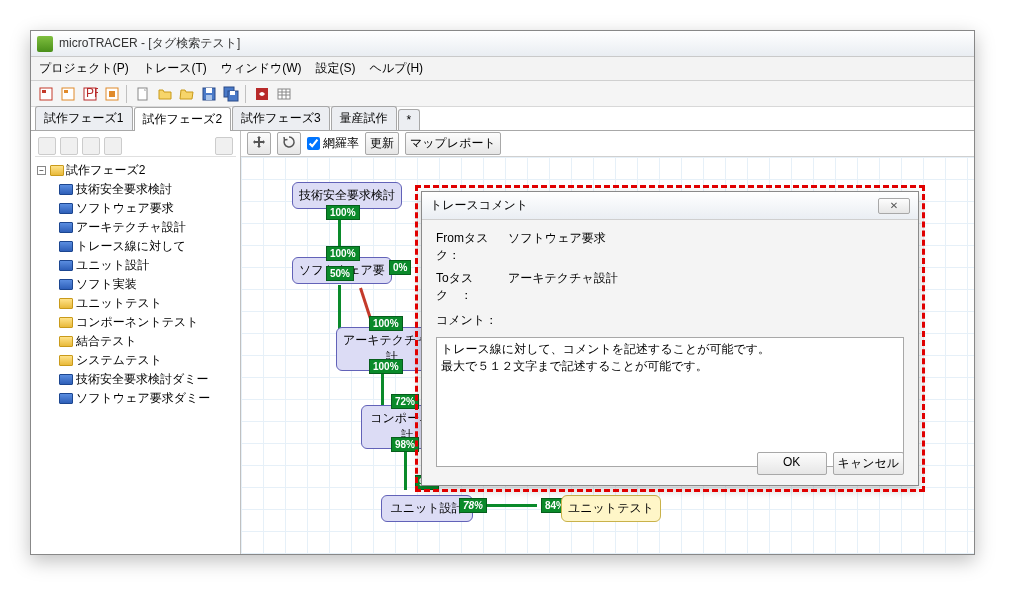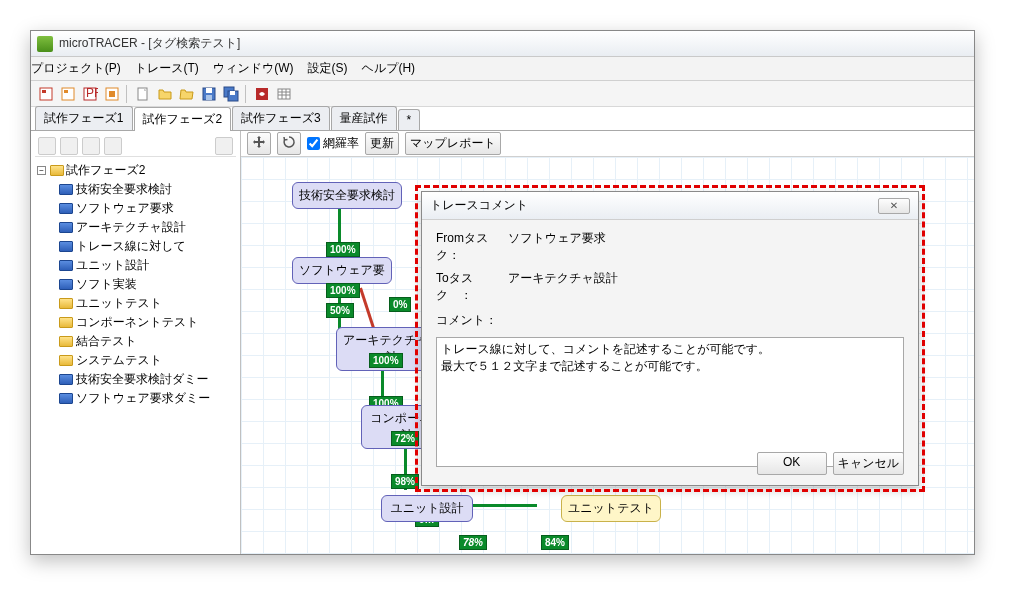--- a/index.html
+++ b/index.html
@@ -1,21 +1,21 @@
 <!DOCTYPE html>
 <html><head>
 <meta charset="utf-8">
 <style>
 * { box-sizing: border-box; margin: 0; padding: 0; font-family: "MS PGothic", "Meiryo", sans-serif; font-size: 12px; }
 body { background: #fff; padding: 30px; }
 .window { border: 1px solid #888; background: #fff; box-shadow: 0 6px 18px rgba(0,0,0,0.25); width: 945px; height: 525px; overflow: hidden; position: relative; }
 .titlebar { background: linear-gradient(#fff,#e9edf2); height: 26px; display: flex; align-items: center; padding: 0 6px; border-bottom: 1px solid #c9c9c9; }
 .titlebar .app-icon { width: 16px; height: 16px; background: linear-gradient(#7fbf3f,#4a8f1a); border-radius: 2px; margin-right: 6px; }
 .titlebar span { color: #333; }
-.menubar { background: #f3f3f3; height: 24px; display: flex; align-items: center; padding: 0 0; border-bottom: 1px solid #d0d0d0; gap: 14px; }
+.menubar { background: #f3f3f3; height: 24px; display: flex; align-items: center; padding: 0 8px; border-bottom: 1px solid #d0d0d0; gap: 14px; }
 .menubar span { cursor: default; }
 .toolbar { background: #f5f5f5; height: 26px; display: flex; align-items: center; padding: 0 4px; border-bottom: 1px solid #d8d8d8; gap: 2px; }
 .toolbar .tbtn { width: 20px; height: 20px; display: flex; align-items: center; justify-content: flex-end; border: 1px solid transparent; }
 .toolbar .sep { width: 1px; height: 18px; background: #c0c0c0; margin: 0 3px; }
 .ico { width: 16px; height: 16px; display: inline-block; }
 .tabstrip { background: #fff; height: 24px; display: flex; align-items: flex-end; padding: 0 4px; border-bottom: 1px solid #a8a8a8; gap: 1px; }
 .tab { padding: 3px 8px; border: 1px solid #a8a8a8; border-bottom: none; background: #eceef2; cursor: default; border-radius: 3px 3px 0 0; }
 .tab.active { background: #fff; position: relative; top: 1px; }
 .content { display: flex; height: calc(100% - 26px - 24px - 26px - 24px); }
 .sidebar { width: 210px; border-right: 1px solid #c0c0c0; background: #fff; padding: 4px; overflow: hidden; }
@@ -30,21 +30,21 @@
 .folder-yellow { background: linear-gradient(#ffe38a,#e8b93a); border: 1px solid #c99a1a; }
 .folder-blue { background: linear-gradient(#5a8de0,#2e5fb8); border: 1px solid #1c4690; }
 .canvas-wrap { flex: 1; display: flex; flex-direction: column; }
 .canvas-toolbar { height: 26px; background: #fff; border-bottom: 1px solid #d0d0d0; display: flex; align-items: center; padding: 0 6px; gap: 6px; }
 .btn { background: linear-gradient(#fdfdfd,#e6e6e6); border: 1px solid #a8a8a8; padding: 2px 4px; border-radius: 2px; cursor: default; }
 .chk { display: inline-flex; align-items: center; gap: 3px; }
 .chk input { width: 13px; height: 13px; }
 .canvas { flex: 1; position: relative; background: #fff; background-image: linear-gradient(#e6f0f8 1px, transparent 1px), linear-gradient(90deg, #e6f0f8 1px, transparent 1px); background-size: 22px 22px; overflow: hidden; }
 .node { position: absolute; background: #dcdcf5; border: 1px solid #6262b8; border-radius: 6px; padding: 4px 6px; font-size: 11px; text-align: center; min-width: 92px; }
 .node-yellow { background: #fff6c8; border-color: #c9b24a; }
-.pct { position: absolute; background: #0a8a2a; color: #fff; font-size: 10px; font-weight: bold; padding: 1px 3px; border: 1px solid #065e1c; margin-top: 37px; }
+.pct { position: absolute; background: #0a8a2a; color: #fff; font-size: 10px; font-weight: bold; padding: 1px 3px; border: 1px solid #065e1c; }
 .edge { position: absolute; background: #0a8a2a; }
 .edge-red { background: #c43a2a; }
 .dialog { position: absolute; left: 390px; top: 160px; width: 498px; height: 295px; background: #f4f4f4; border: 1px solid #8a8a8a; box-shadow: 0 4px 10px rgba(0,0,0,0.2); }
 .dialog-outline { position: absolute; left: 384px; top: 154px; width: 510px; height: 307px; border: 3px dashed #e00000; pointer-events: none; z-index: 100; }
 .dialog-title { height: 28px; background: linear-gradient(#fff,#eaeef3); border-bottom: 1px solid #cfcfcf; display: flex; align-items: center; padding: 0 8px; justify-content: space-between; }
 .dialog-close { width: 32px; height: 16px; border: 1px solid #a8a8a8; background: linear-gradient(#fdfdfd,#e6e6e6); border-radius: 2px; display: flex; align-items: center; justify-content: center; font-size: 10px; color: #555; }
 .dialog-body { padding: 10px 14px; }
 .dlg-row { display: flex; margin-bottom: 6px; }
 .dlg-label { width: 72px; }
 .dlg-textarea { width: 100%; height: 130px; border: 1px solid #a8a8a8; background: #fff; padding: 3px 4px; font-size: 12px; margin-top: 2px; resize: none; overflow-y: scroll; }

